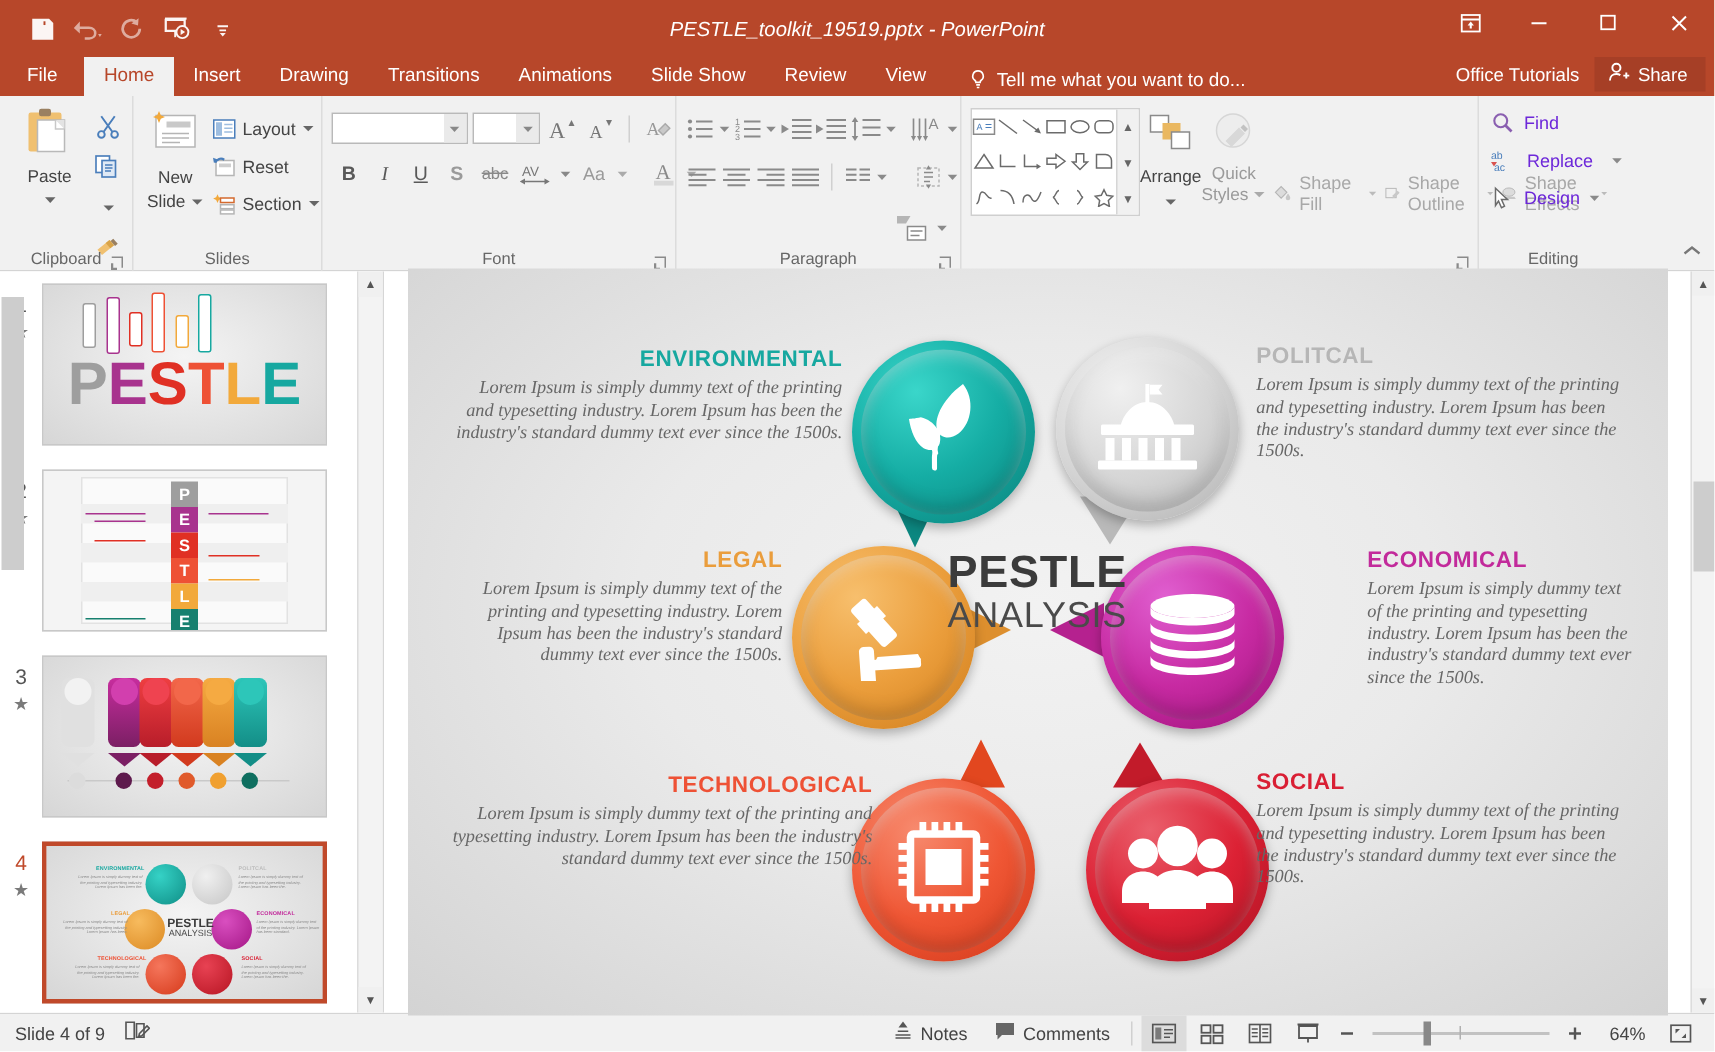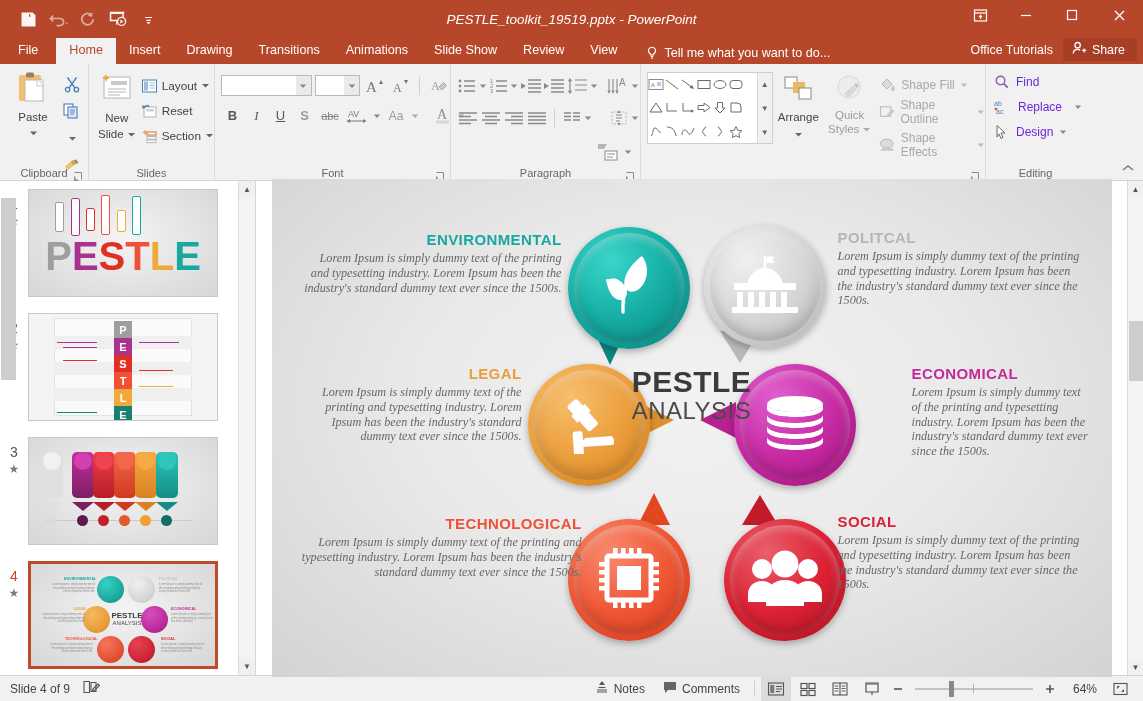--- a/index.html
+++ b/index.html
@@ -113,21 +113,21 @@
     display: flex;
   }
   .shapegrid { flex: 1; display: grid; grid-template-columns: repeat(7, 1fr); grid-template-rows: repeat(3,1fr); }
   .shapecell { display: flex; align-items: center; justify-content: center; }
   .gallery-scroll { width: 15px; background: #f1f1f1; border-left: 1px solid #d6d6d6;
                     display: flex; flex-direction: column; justify-content: space-between; align-items:center; }
   .gs-btn { height: 22px; display:flex;align-items:center;justify-content:center; color:#666; font-size:8px; }
   .arrange-col, .quick-col { display: flex; flex-direction: column; align-items: center; width: 54px; padding-top: 6px; }
   .arrange-lbl { font-size: 11.5px; color: #444; text-align: center; line-height: 14px; }
   .quick-lbl { font-size: 11.5px; color: #9a9a9a; text-align: left; line-height: 14px; }
-  .shape-actions { display: flex; flex-direction: column; gap: 5px; padding-top: 9px; padding-left: 4px; }
+  .shape-actions { display: flex; flex-direction: row; gap: 5px; padding-top: 9px; padding-left: 4px; }
   .sa-row { display: flex; align-items: center; gap: 5px; font-size: 12px; color: #a8a8a8; }
 
   
   .g-edit { width: 100px; padding-left: 8px; }
   .ed-row { display: flex; align-items: center; gap: 6px; font-size: 12px; color: #6d28d9; height: 25px; padding-top:2px; }
 
   
   .body { flex: 1; display: flex; position: relative; background: #fff; min-height: 0; }
 
   

